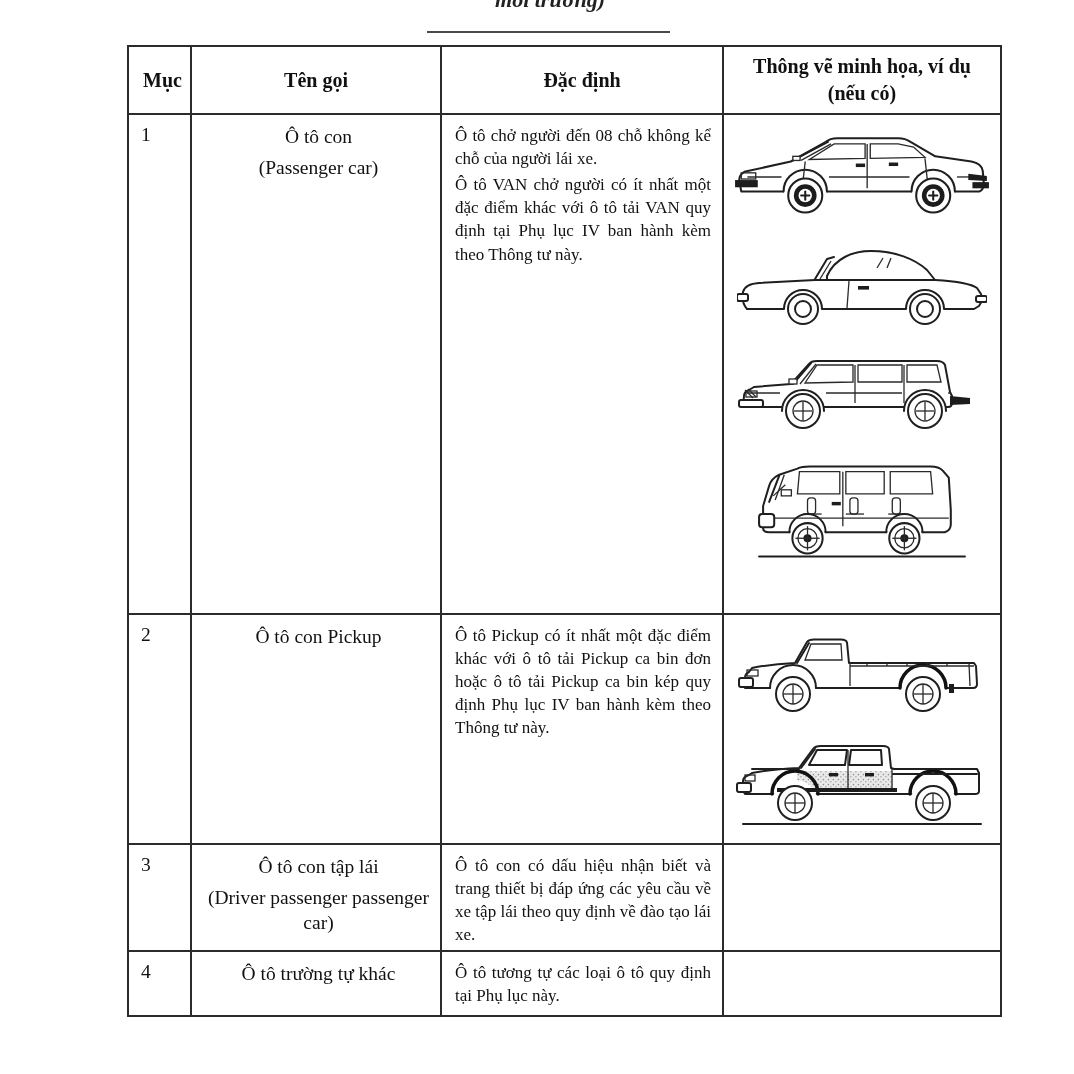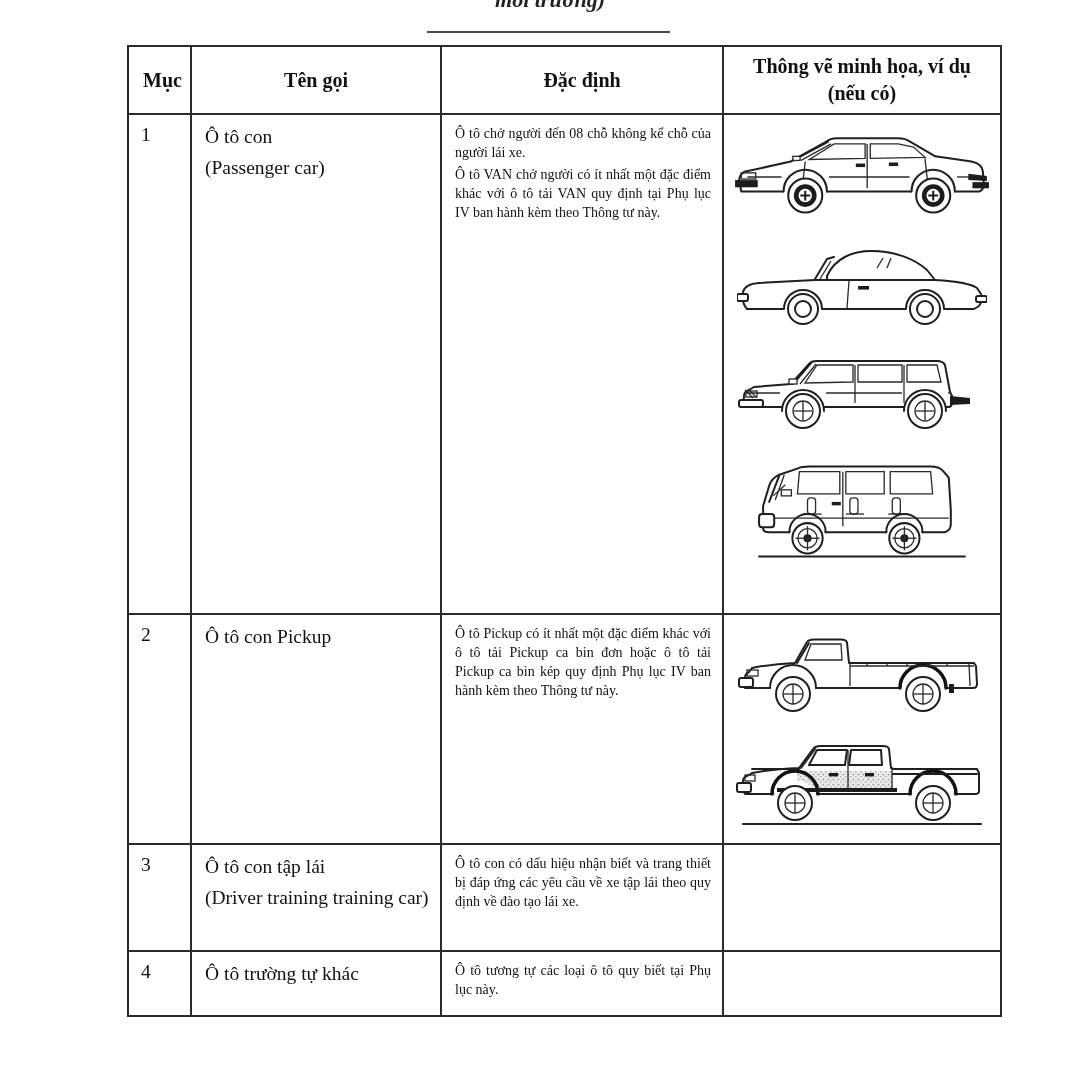--- a/index.html
+++ b/index.html
@@ -24,22 +24,22 @@
     border-collapse:collapse; table-layout:fixed;
   }
   .doc-table th, .doc-table td {
     border:2px solid #2b2b2b; vertical-align:top;
   }
   .doc-table th {
     font-size:20px; font-weight:bold; text-align:center; vertical-align:middle;
     padding:6px 14px; line-height:1.35; height:67px;
   }
   td.c-muc { padding:9px 4px 0 12px; font-size:19.5px; }
-  td.c-name { padding:9px 8px 0 13px; font-size:19.5px; line-height:1.32; }
-  td.c-desc { padding:9px 11px 0 13px; font-size:14px; line-height:1.36;
+  td.c-name { padding:9px 8px 0 13px; font-size:19.5px; line-height:1.32;text-align:center; }
+  td.c-desc { padding:9px 11px 0 13px; font-size:17px; line-height:1.36;
               text-align:justify; text-align-last:left; }
   td.c-desc .para + .para { margin-top:3px; }
   td.c-name .nline + .nline { margin-top:5px;font-family:Liberation Serif, serif; }
   td.c-art { padding:4px 0; text-align:center; }
   tr.row-1 { height:500px; }
   tr.row-2 { height:226px; }
   tr.row-3 { height:107px; }
   tr.row-4 { height:65px; }
   .veh { display:block; margin:7px auto 6px; }
   svg .ln { stroke:#1f1f1f; stroke-width:2; fill:none; stroke-linecap:round; stroke-linejoin:round; }
@@ -317,34 +317,34 @@
             <line class="ln" x1="6" y1="91" x2="244" y2="91" stroke-width="1.6"></line>
           </svg>
 
         </td>
       </tr>
 
       <tr class="row-3">
         <td class="c-muc">3</td>
         <td class="c-name">
           <div class="nline">Ô tô con tập lái</div>
-          <div class="nline">(Driver training training car)</div>
+          <div class="nline">(Driver passenger passenger car)</div>
         </td>
         <td class="c-desc">
           <div class="para">Ô tô con có dấu hiệu nhận biết và trang thiết bị đáp ứng các yêu cầu về xe tập lái theo quy định về đào tạo lái xe.</div>
         </td>
         <td class="c-art"></td>
       </tr>
 
       <tr class="row-4">
         <td class="c-muc">4</td>
         <td class="c-name">
           <div class="nline">Ô tô trường tự khác</div>
         </td>
         <td class="c-desc">
-          <div class="para">Ô tô tương tự các loại ô tô quy biết tại Phụ lục này.</div>
+          <div class="para">Ô tô tương tự các loại ô tô quy định tại Phụ lục này.</div>
         </td>
         <td class="c-art"></td>
       </tr>
 
     </tbody>
   </table>
 </div>
 
 </body></html>

